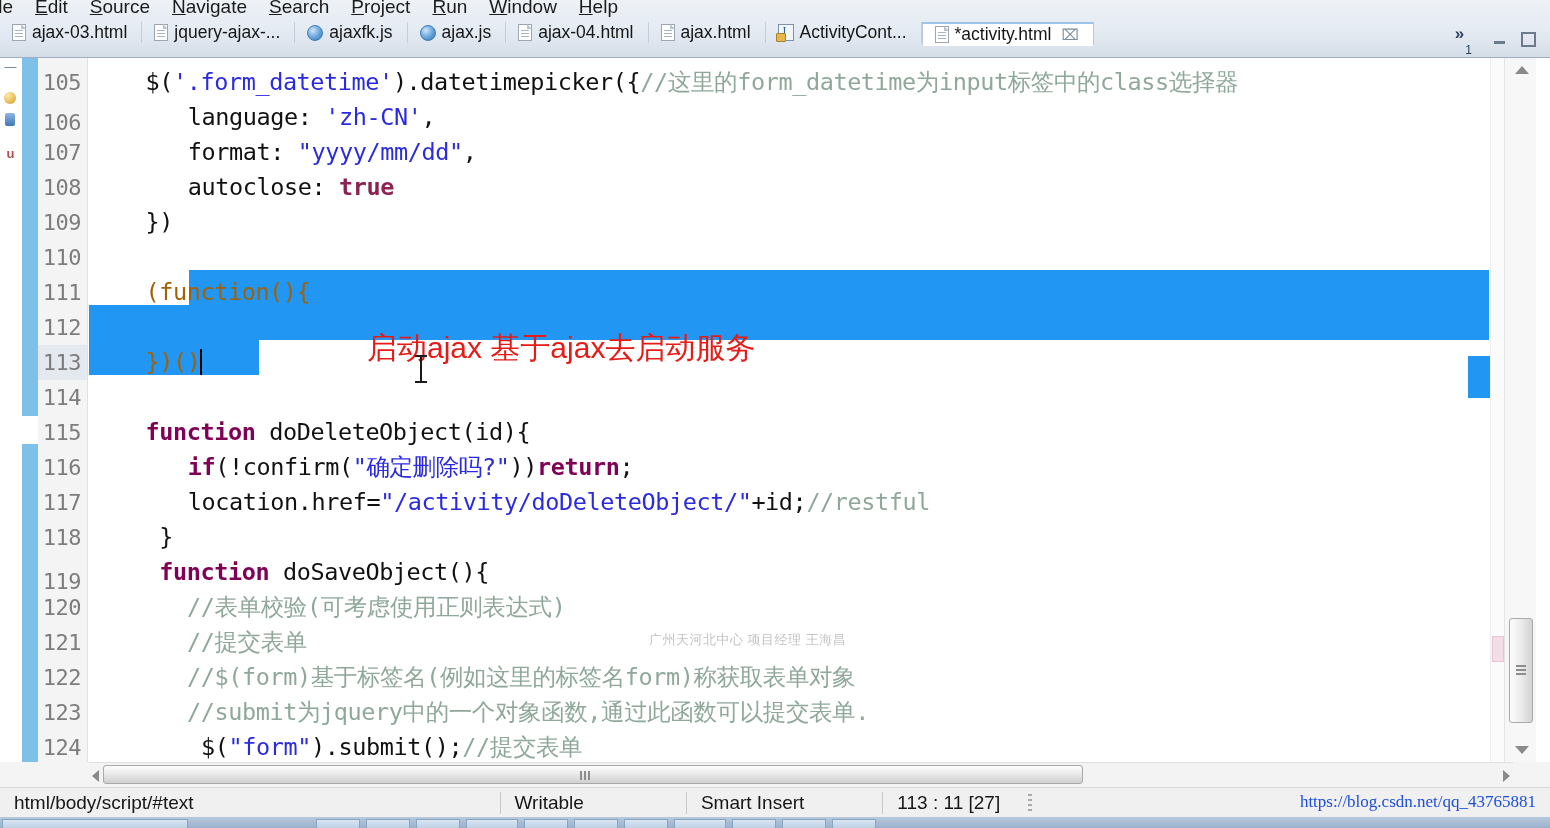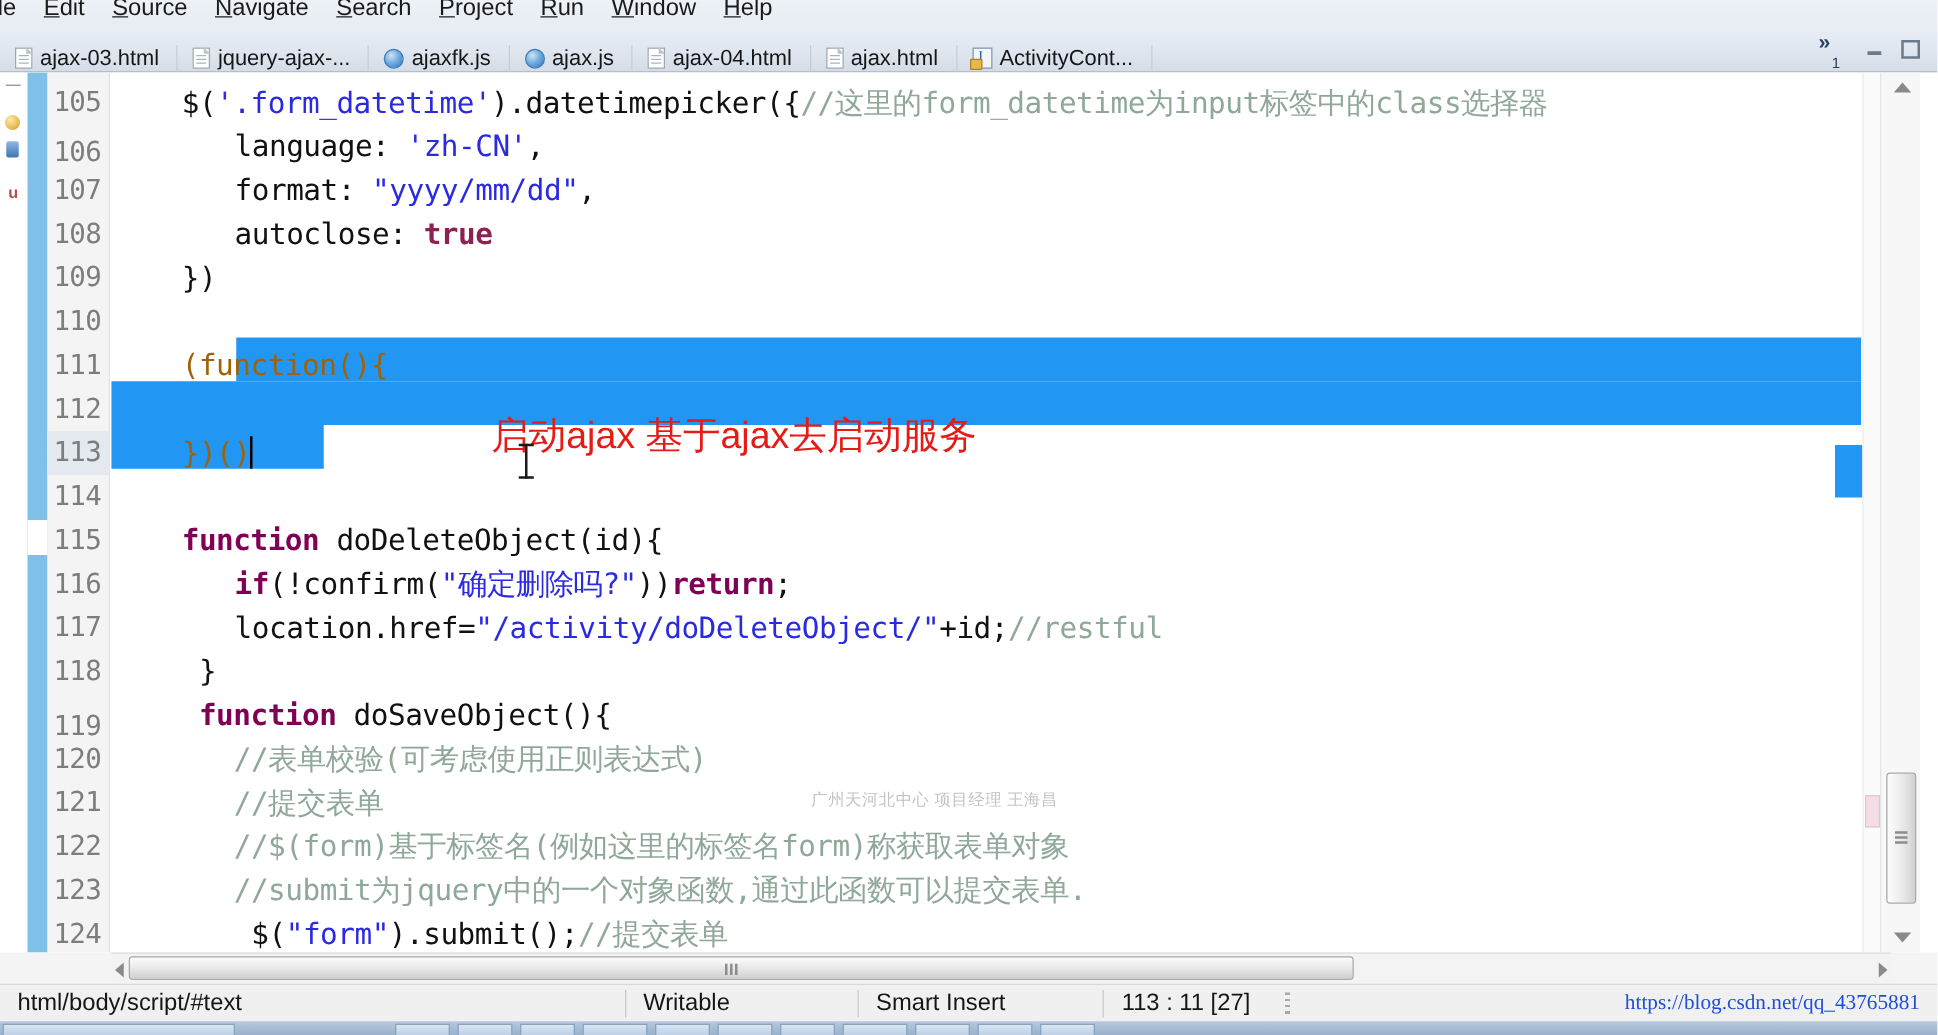--- a/index.html
+++ b/index.html
@@ -41,21 +41,21 @@
   .menu-item .mn { text-decoration: underline; }
 
   
   .tabbar {
     position: absolute; left: 0; top: 22px;
     width: 1550px; height: 36px;
     background: linear-gradient(to bottom, #e9eef5 0%, #dfe6ef 55%, #d4dce7 100%);
     border-bottom: 1px solid #9fb0c4;
     display: flex; align-items: stretch;
   }
-  .tabstrip { display: flex; align-items: flex-end; flex: 1 1 auto; min-width: 0; }
+  .tabstrip { display: flex; align-items: flex-start; flex: 1 1 auto; min-width: 0; }
   .tab {
     display: flex; align-items: center;
     gap: 6px;
     padding: 0 14px 0 12px;
     font-size: 17.5px;
     color: #161616;
     white-space: nowrap;
     border-right: 1px solid #c3cedb;
     background: transparent;
   }
@@ -404,20 +404,25 @@
           <span class="file-icon"></span>
           <span class="tab-label">ajax-04.html</span>
         </div>
         <div class="tab">
           <span class="file-icon"></span>
           <span class="tab-label">ajax.html</span>
         </div>
         <div class="tab">
           <span class="java-icon"></span>
           <span class="tab-label">ActivityCont...</span>
+        </div>
+        <div class="tab active">
+          <span class="file-icon"></span>
+          <span class="tab-label">*activity.html</span>
+          <span class="tab-close">⌧</span>
         </div>
       </div>
     <div class="tab-overflow">
       <span class="chev">»</span>
       <span class="cnt">1</span>
     </div>
     <div class="win-buttons">
       <div class="win-btn win-min"></div>
       <div class="win-btn win-max"></div>
     </div>
@@ -478,21 +483,21 @@
           <div class="code-line" style="top: 497px; left: 56.4px;"><span class="tok-plain"> </span><span class="tok-kw">function</span><span class="tok-plain"> doSaveObject(){</span></div>
           <div class="code-line" style="top: 532px; left: 70.5px;"><span class="tok-com">  //表单校验(可考虑使用正则表达式)</span></div>
           <div class="code-line" style="top: 567px; left: 70.5px;"><span class="tok-com">  //提交表单</span></div>
           <div class="code-line" style="top: 602px; left: 70.5px;"><span class="tok-com">  //$(form)基于标签名(例如这里的标签名form)称获取表单对象</span></div>
           <div class="code-line" style="top: 637px; left: 70.5px;"><span class="tok-com">  //submit为jquery中的一个对象函数,通过此函数可以提交表单.</span></div>
           <div class="code-line" style="top: 672px; left: 84.6px;"><span class="tok-plain">  $(</span><span class="tok-str">"form"</span><span class="tok-plain">).submit();</span><span class="tok-com">//提交表单</span></div>
         </div>
 
       <div class="code-watermark" style="left:560px; top:573px;">广州天河北中心 项目经理 王海昌</div>
 
-      <div class="red-note" style="left:304px; top:270px;text-align:center;">启动ajax 基于ajax去启动服务</div>
+      <div class="red-note" style="left:278px; top:270px;text-align:center;">启动ajax 基于ajax去启动服务</div>
 
       <div class="ibeam" style="left:326px; top:297px;"></div>
     </div>
 
     <div class="ov-sel"></div>
 
     <div class="ov-ruler">
       <div class="ov-mark" style="top:578px;"></div>
     </div>
 

